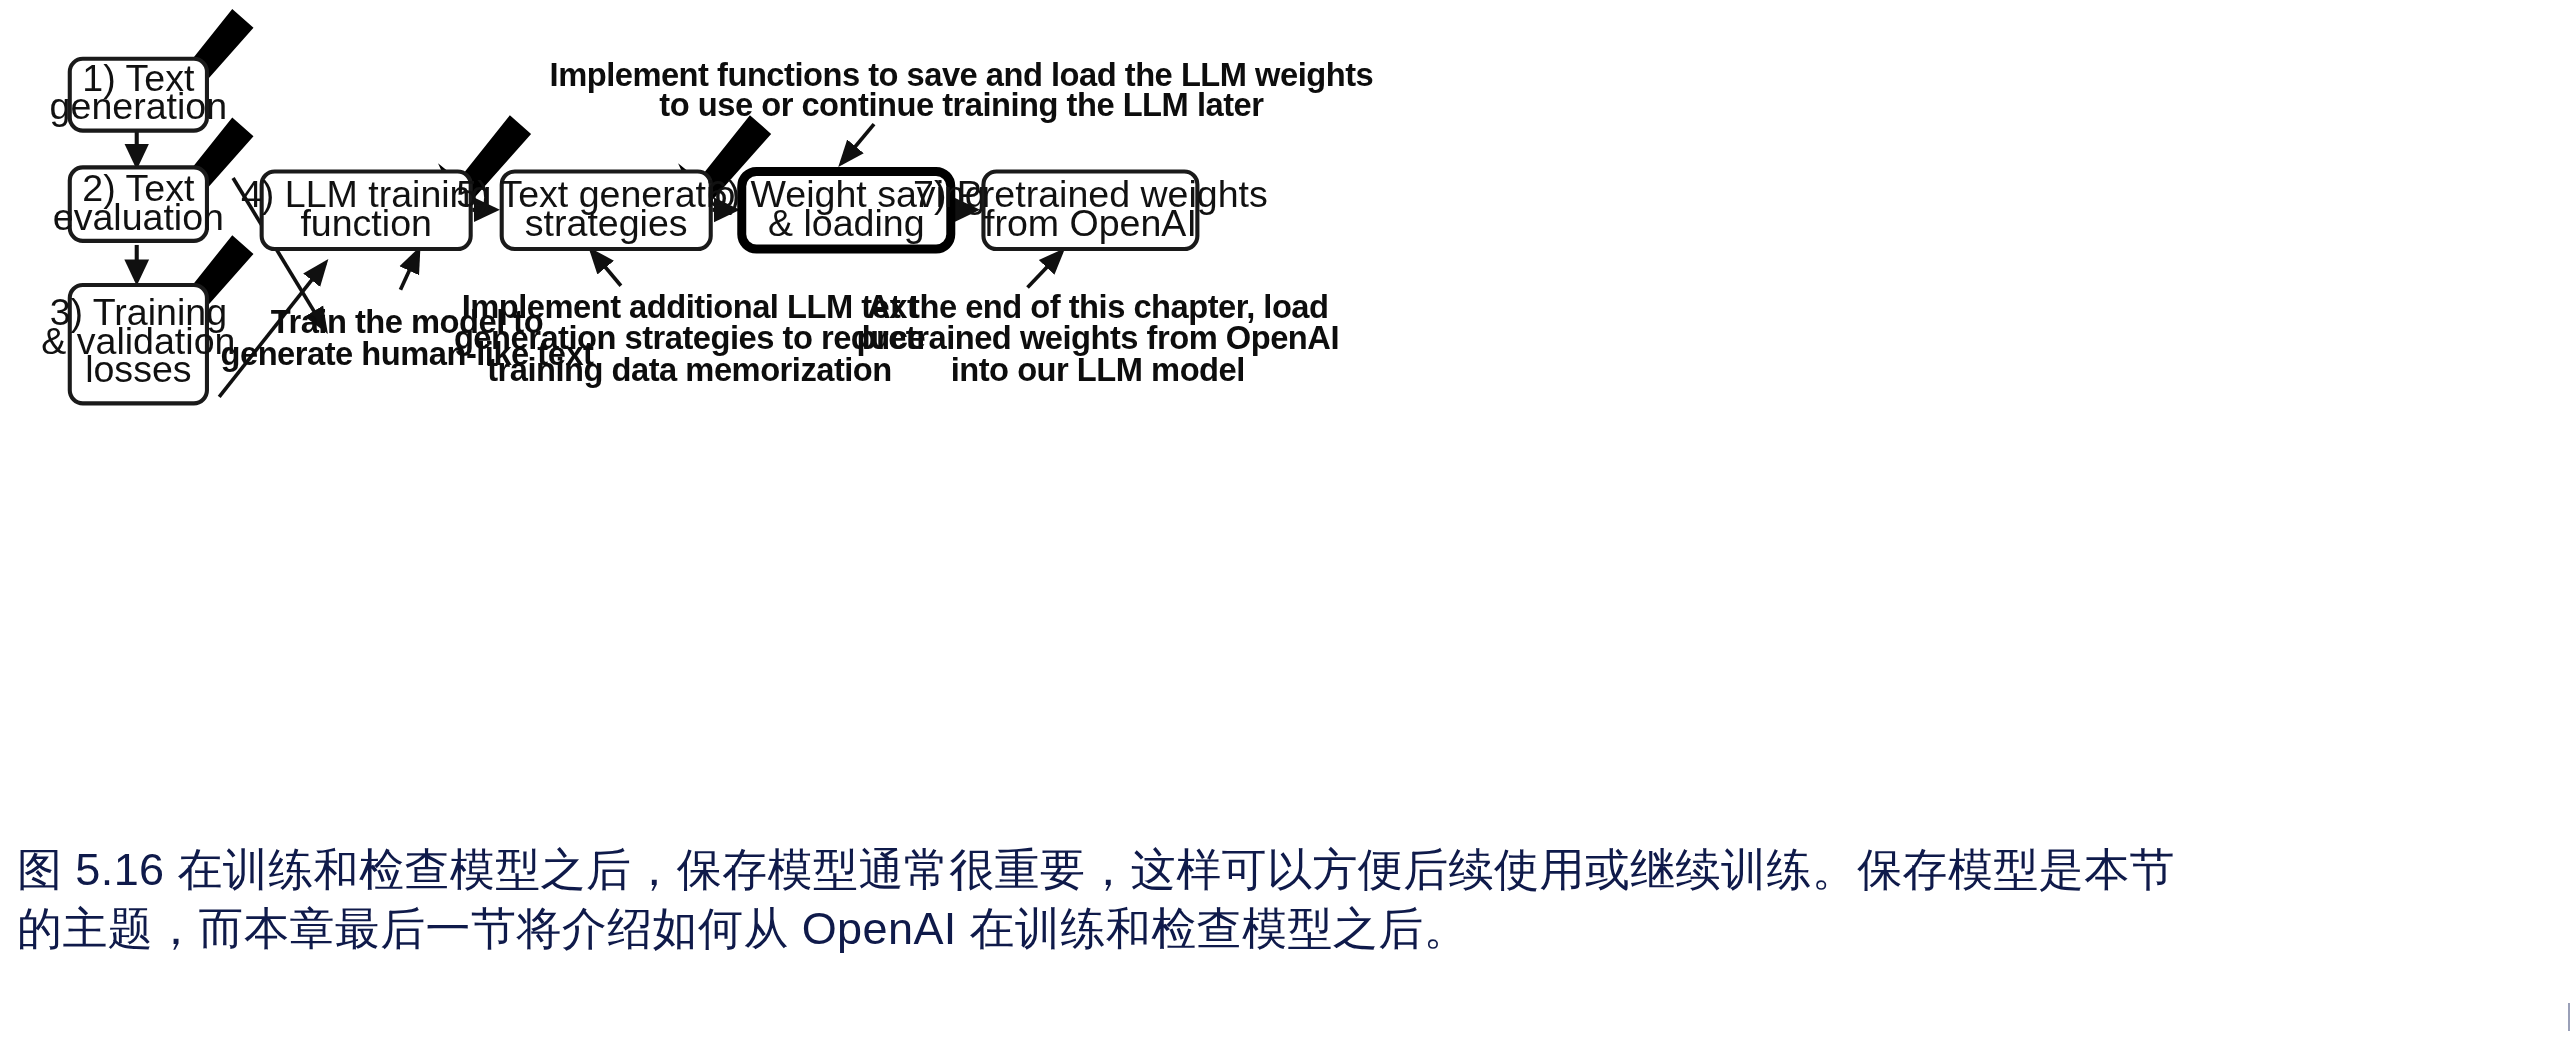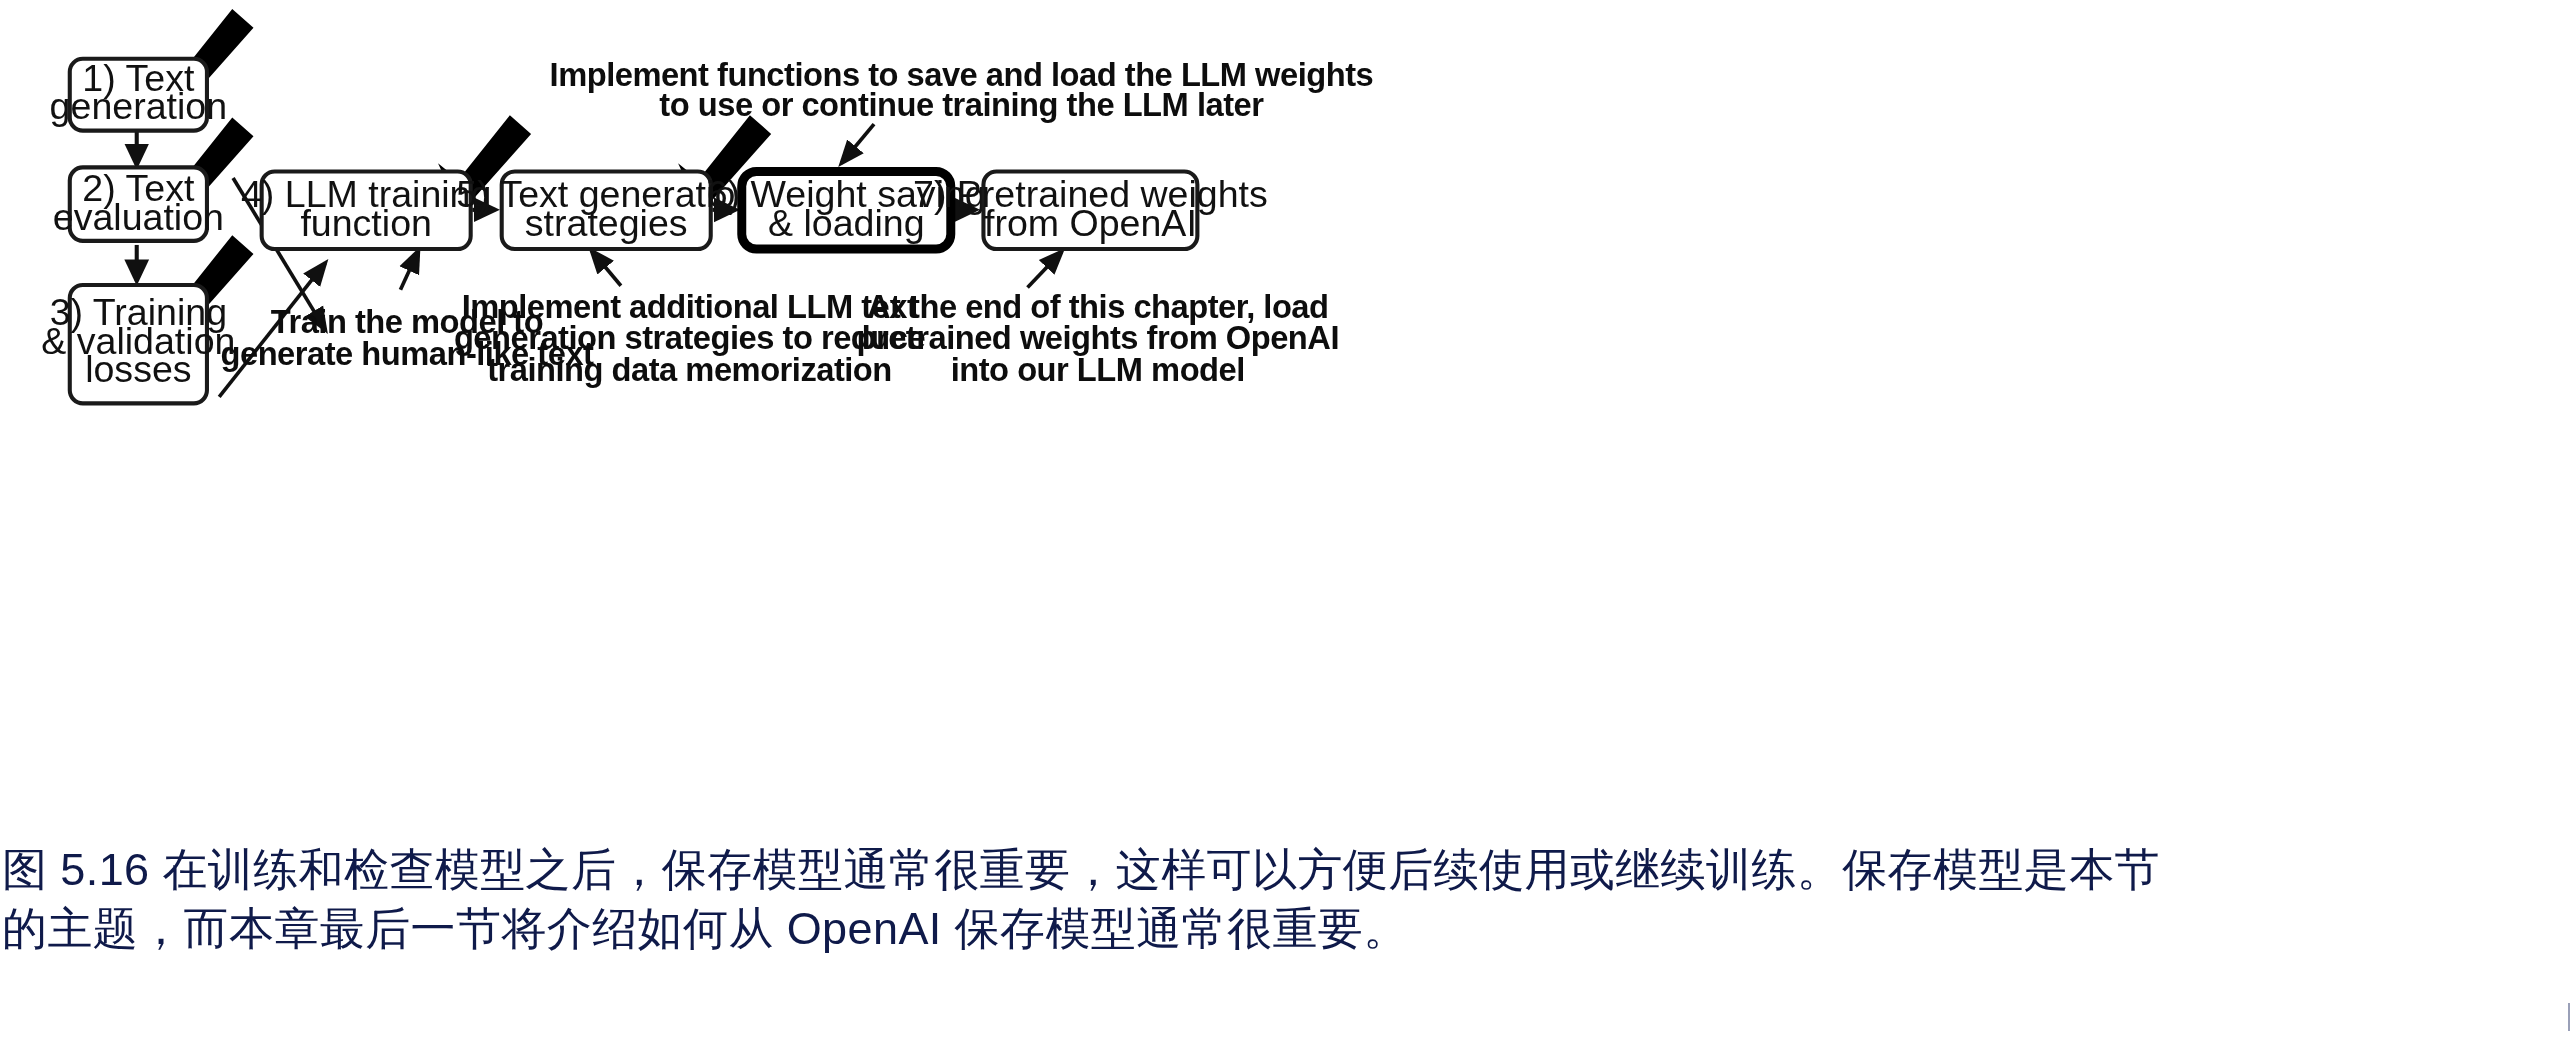--- a/index.html
+++ b/index.html
@@ -64,21 +64,21 @@
   }
   .check-mark {
     fill: #000000;
     stroke: none;
   }
   #caption {
     position: absolute;
     left: 0;
     top: 840px;
     width: 2576px;
-    padding: 0 2px;
+    padding: 0 17px;
     box-sizing: border-box;
     font-family: "Liberation Sans", sans-serif;
     font-size: 45px;
     line-height: 1.32;
     letter-spacing: 0.4px;
     color: #0f1a4a;
   }
   #caption .cap-line {
     display: block;
     white-space: nowrap;
@@ -200,19 +200,19 @@
     <g>
       <text class="annot-text" x="1344" y="389" font-size="24">At the end of this chapter, load</text>
       <text class="annot-text" x="1344" y="428" font-size="24">pretrained weights from OpenAI</text>
       <text class="annot-text" x="1344" y="467" font-size="24">into our LLM model</text>
     </g>
 
   </svg>
 
   <div id="caption">
     <span class="cap-line">图 5.16 在训练和检查模型之后，保存模型通常很重要，这样可以方便后续使用或继续训练。保存模型是本节</span>
-    <span class="cap-line">的主题，而本章最后一节将介绍如何从 OpenAI 保存模型通常很重要。</span>
+    <span class="cap-line">的主题，而本章最后一节将介绍如何从 OpenAI 在训练和检查模型之后。</span>
   </div>
 
   <div id="page-edge-tick"></div>
 
 </div>
 
 
 </body></html>

